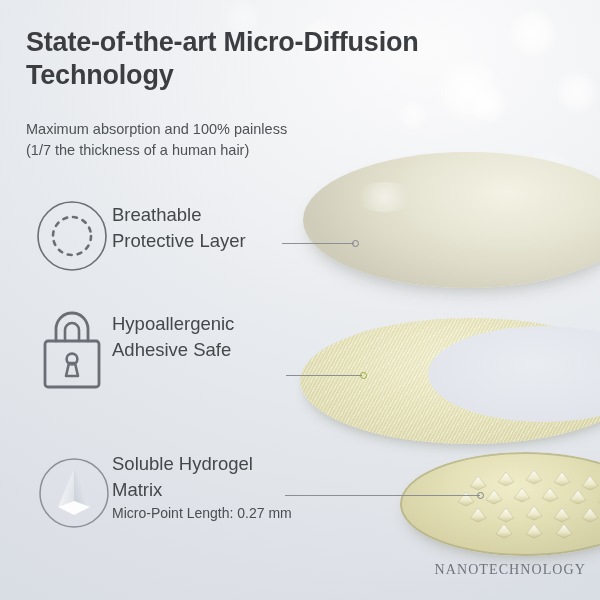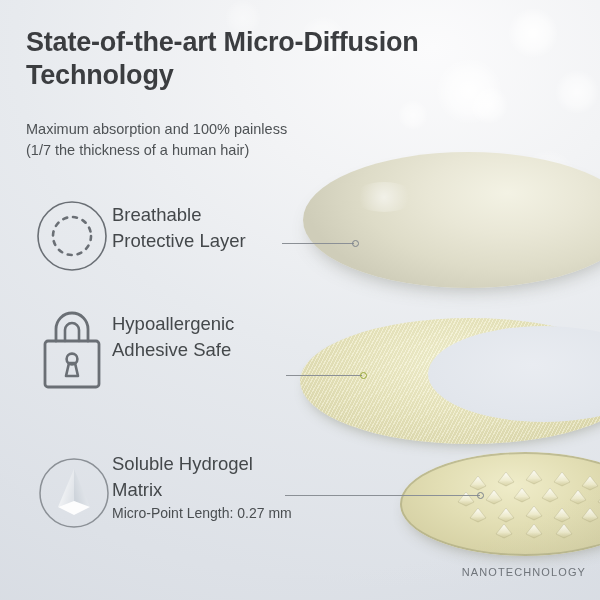--- a/index.html
+++ b/index.html
@@ -211,23 +211,24 @@
   .needles {
     position: absolute;
     inset: 0;
   }
 
   
   .footer-label {
     position: absolute;
     right: 14px;
     bottom: 22px;
-    font-size: 11px;
+    font-size: 14px;
     letter-spacing: 1.1px;
     color: #6f747a;
+    font-family: Liberation Serif, serif;
   }
 
   .svg-icon { display: block; }
 </style>
 </head>
 <body>
 
 <div id="poster">
 
   <div class="bokeh bk1"></div>

